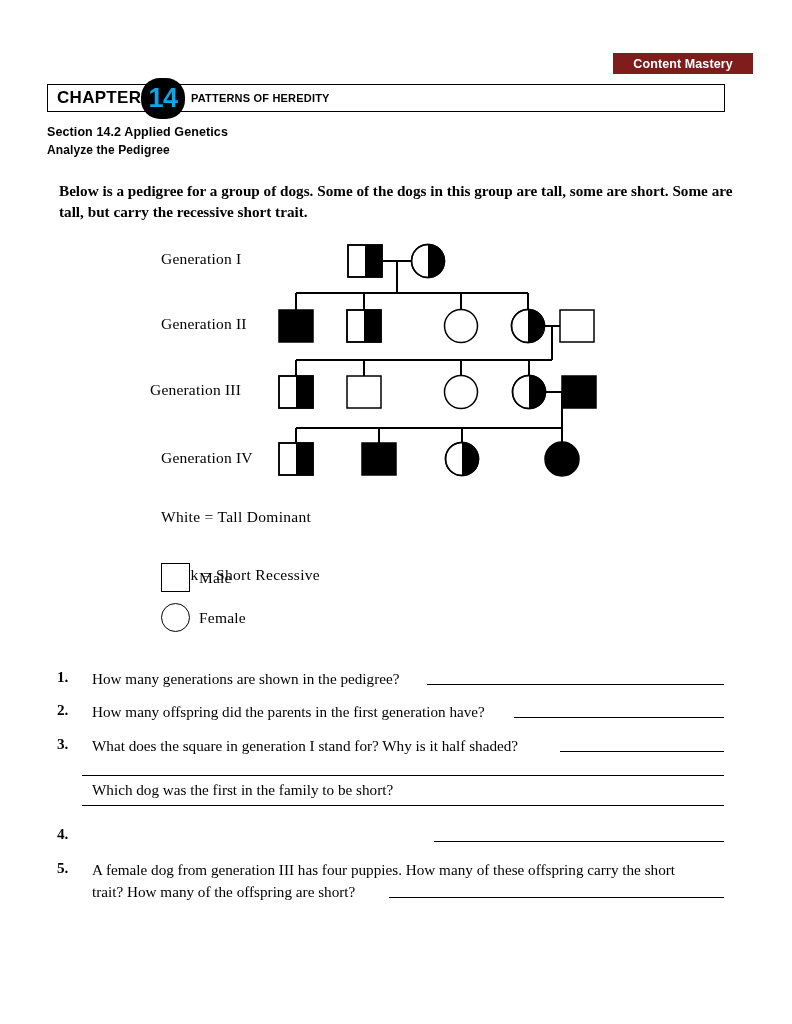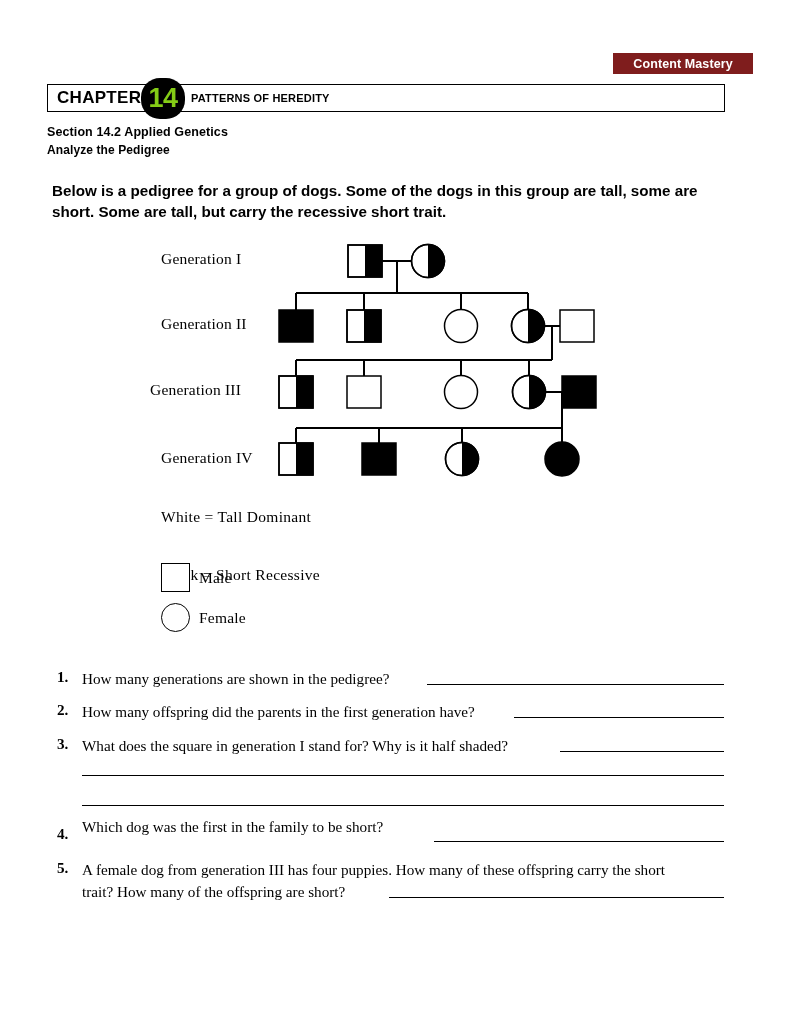--- a/index.html
+++ b/index.html
@@ -53,21 +53,21 @@
     letter-spacing: 0.3px;
     line-height: 20px;
   }
   .chapter-num-box {
     position: absolute;
     left: 141px;
     top: 78px;
     width: 44px;
     height: 41px;
     background: #000000;
-    color: #84cc16;
+    color: #0ea5e9;
     font-family: "Liberation Sans", sans-serif;
     font-weight: bold;
     font-size: 27px;
     display: flex;
     align-items: center;
     justify-content: center;
     letter-spacing: -0.5px;
     border-radius: 19px;
   }
   .chapter-title {
@@ -95,24 +95,24 @@
     left: 47px;
     top: 143px;
     font-family: "Liberation Sans", sans-serif;
     font-weight: bold;
     font-size: 12px;
     letter-spacing: 0.1px;
   }
 
   .intro {
     position: absolute;
-    left: 52px;
+    left: 59px;
     top: 180px;
     width: 690px;
-    font-family: Liberation Sans, sans-serif;
+    font-family: Liberation Serif, serif;
     font-weight: bold;
     font-size: 15.2px;
     line-height: 21px;
   }
 
   
   .pedigree {
     position: absolute;
     left: 0;
     top: 0;
@@ -169,20 +169,21 @@
     font-weight: bold;
     font-family: "Liberation Serif", serif;
     font-size: 15.2px;
   }
   .q-text {
     position: absolute;
     font-family: "Liberation Serif", serif;
     font-size: 15.2px;
     line-height: 21px;
     white-space: nowrap;
+    margin-left: 10px;
   }
   .rule {
     position: absolute;
     height: 1.3px;
     background: #000000;
   }
 </style>
 </head>
 <body>
 
@@ -341,19 +342,19 @@
 <div class="q-text" style="left:82px; top:701px;">How many offspring did the parents in the first generation have?</div>
 <div class="rule" style="left:514px; top:717px; width:210px;"></div>
 
 <div class="q-num" style="left:57px; top:735px;">3.</div>
 <div class="q-text" style="left:82px; top:735px;">What does the square in generation I stand for? Why is it half shaded?</div>
 <div class="rule" style="left:560px; top:751px; width:164px;"></div>
 <div class="rule" style="left:82px; top:775px; width:642px;"></div>
 <div class="rule" style="left:82px; top:805px; width:642px;"></div>
 
 <div class="q-num" style="left:57px; top:825px;">4.</div>
-<div class="q-text" style="left:82px; top:816px;text-align:right;">Which dog was the first in the family to be short?</div>
+<div class="q-text" style="left:82px; top:779px;text-align:right;">Which dog was the first in the family to be short?</div>
 <div class="rule" style="left:434px; top:841px; width:290px;"></div>
 
 <div class="q-num" style="left:57px; top:859px;">5.</div>
 <div class="q-text" style="left:82px; top:859px;">A female dog from generation III has four puppies. How many of these offspring carry the short</div>
 <div class="q-text" style="left:82px; top:881px;">trait? How many of the offspring are short?</div>
 <div class="rule" style="left:389px; top:897px; width:335px;"></div>
 
 </body></html>

